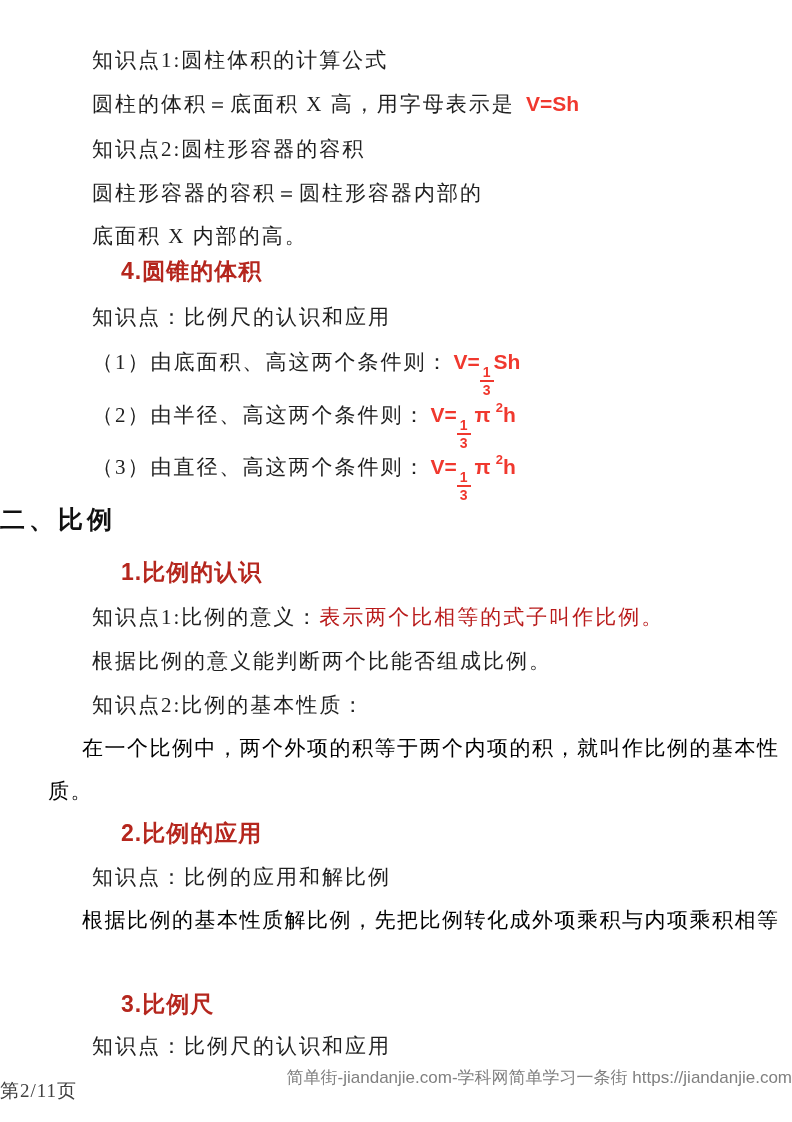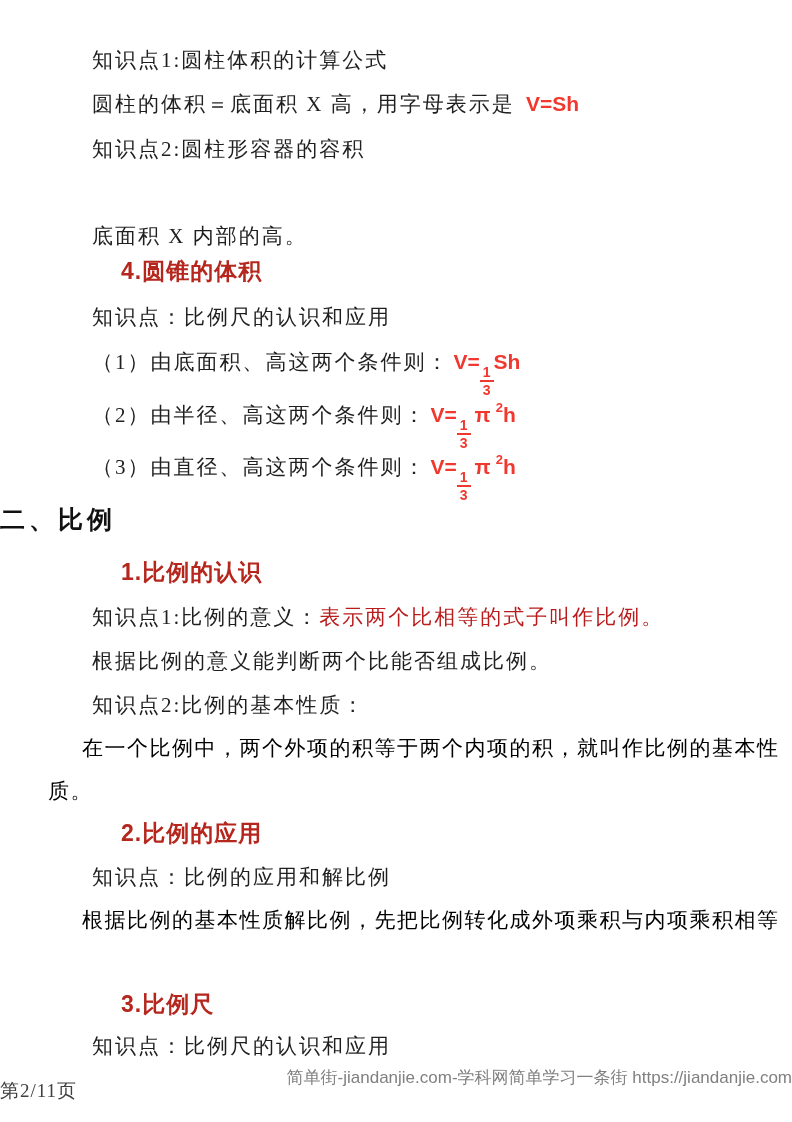--- a/index.html
+++ b/index.html
@@ -93,20 +93,21 @@
 </head>
 <body>
 
 <div class="page">
 
   <div class="line" style="top:46px">知识点1:圆柱体积的计算公式</div>
 
   <div class="line" style="top:90px"><span>圆柱的体积＝底面积 X 高，用字母表示是 </span><span class="formula">V=Sh</span></div>
 
   <div class="line" style="top:135px">知识点2:圆柱形容器的容积</div>
+  <div class="line" style="top:179px">圆柱形容器的容积＝圆柱形容器内部的</div>
   <div class="line" style="top:222px">底面积 X 内部的高。</div>
 
   <div class="sub-heading" style="top:256px">4.圆锥的体积</div>
   <div class="line" style="top:303px">知识点：比例尺的认识和应用</div>
 
   <div class="line" style="top:348px"><span>（1）由底面积、高这两个条件则：</span><span class="formula"><span>V=</span><span class="frac">
           <span class="fnum">1</span>
           <span class="fden">3</span>
         </span><span>Sh</span></span></div>
 

